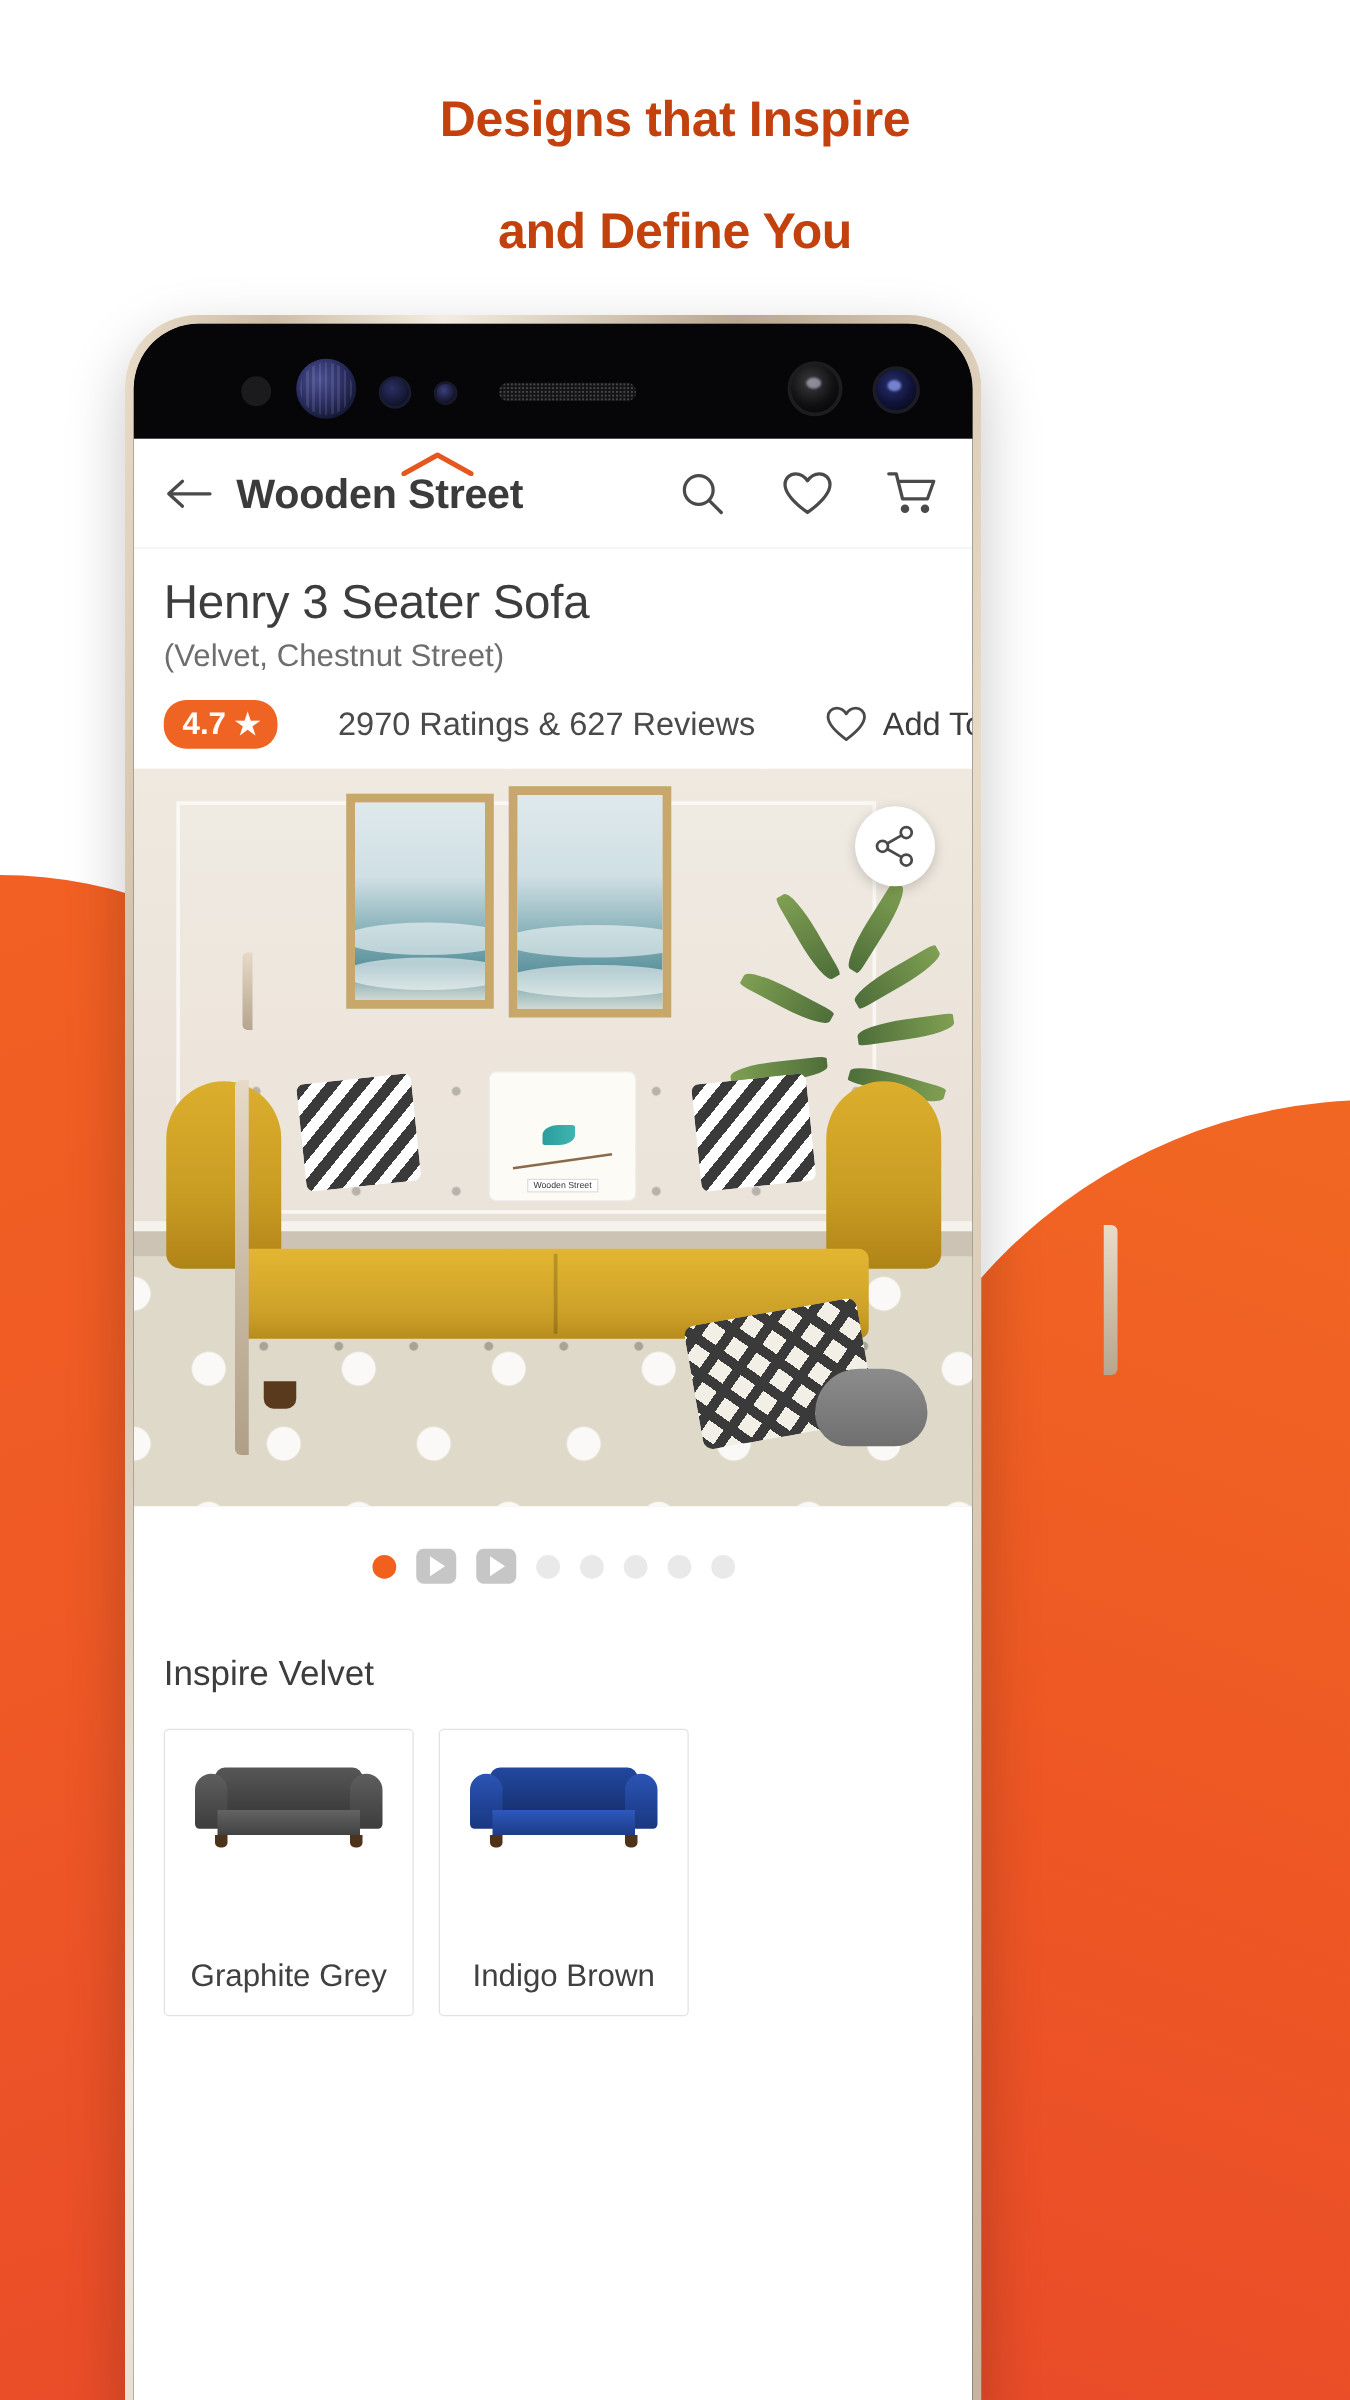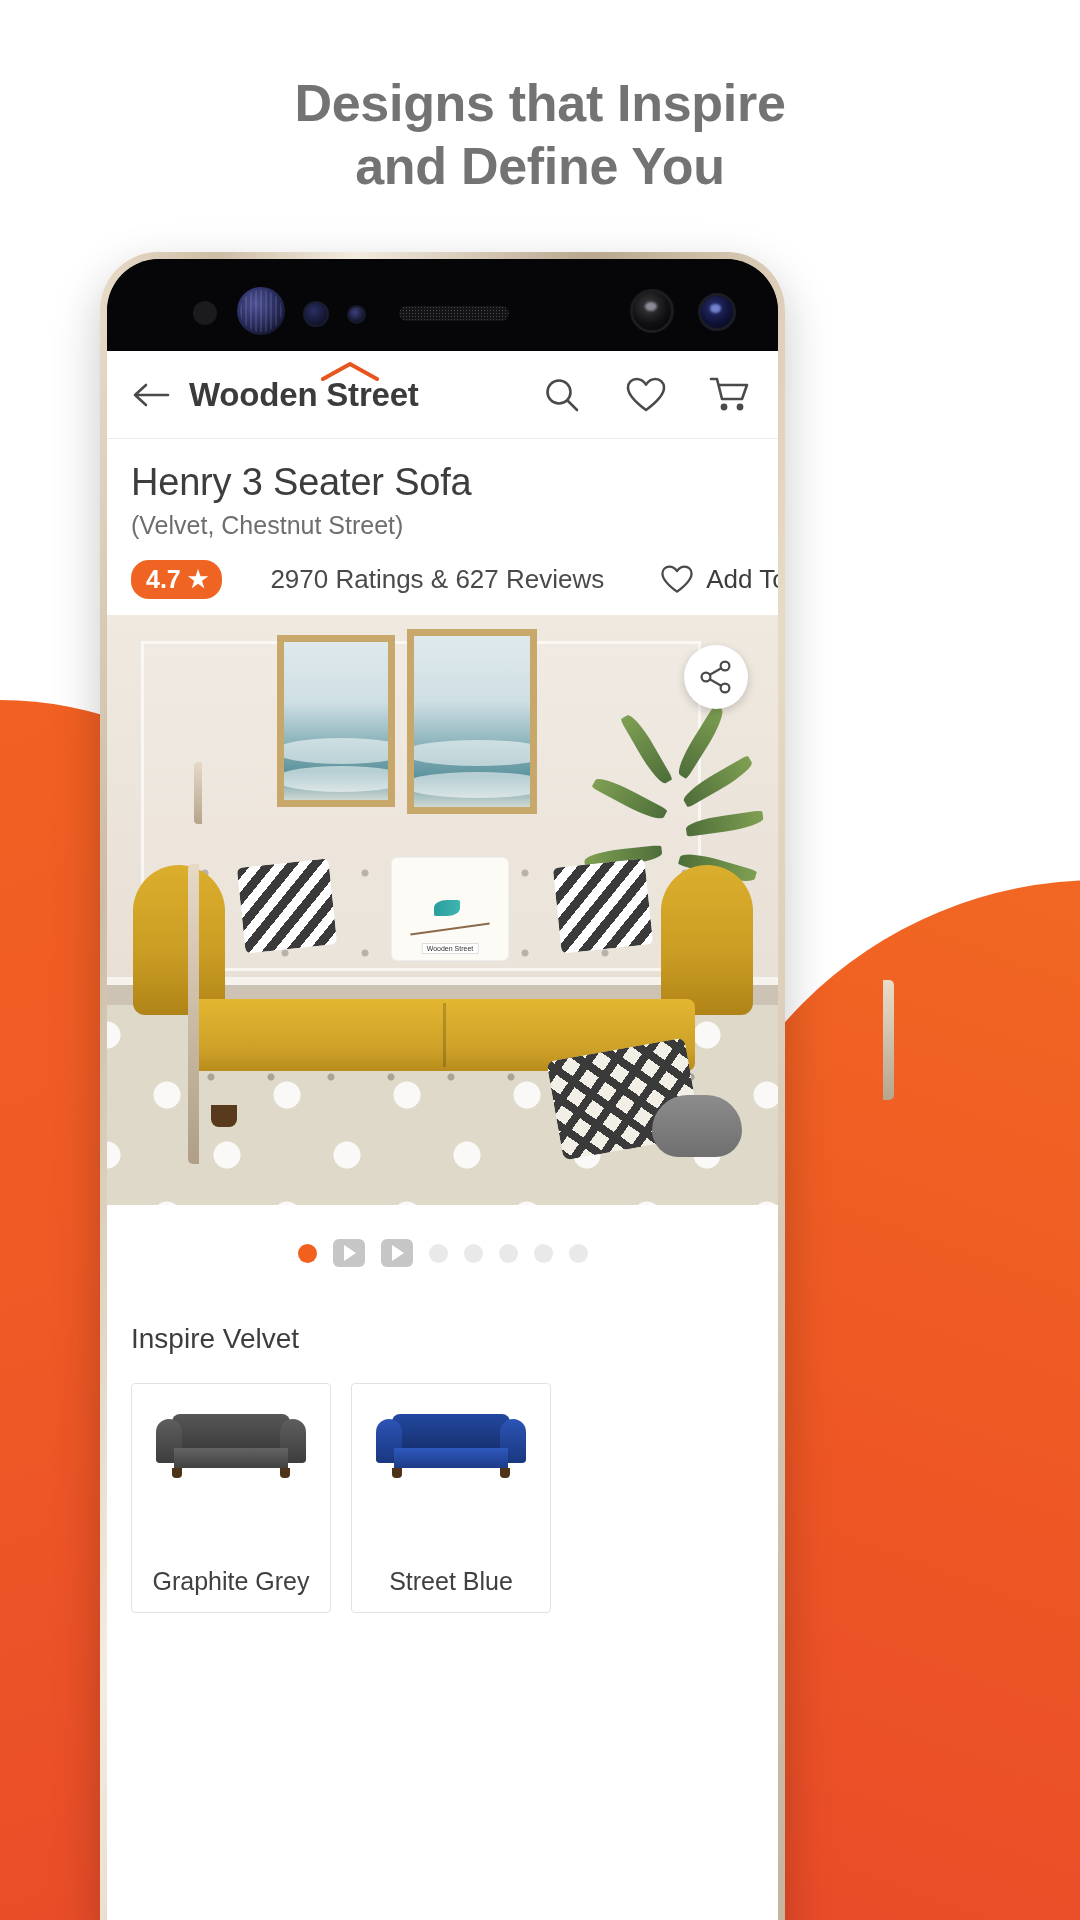--- a/index.html
+++ b/index.html
@@ -25,28 +25,28 @@
     width: 700px; height: 1120px;
     background: linear-gradient(200deg, #f26a22 0%, #ee5724 55%, #e8492a 100%);
     border-top-left-radius: 420px;
   }
 
   
   .headline {
     position: absolute;
     top: 72px; left: 0; right: 0;
     text-align: center;
-    font-size: 52px;
+    font-size: 40px;
     line-height: 1.22;
     font-weight: 700;
-    color: #737373;
+    color: #c2410c;
     letter-spacing: -0.3px;
     z-index: 5;
   }
-  .headline .l2 { display: block; }
+  .headline .l2 { display: block; margin-top: 40px; }
 
   
   .phone {
     position: absolute;
     left: 100px;
     top: 252px;
     width: 685px;
     height: 1680px;
     border-radius: 58px 58px 0 0;
     background: linear-gradient(100deg, #e9dcc9 0%, #cdbda6 12%, #f3ece0 26%, #b9a78f 50%, #e7dac6 76%, #c5b49c 100%);
@@ -504,21 +504,21 @@
 
           <div class="swatch">
             <div class="sw-sofa">
               <div class="sw-back" style="background:linear-gradient(180deg,#22489f,#17306f);"></div>
               <div class="sw-armL" style="background:linear-gradient(180deg,#2b54b5,#1a3780);"></div>
               <div class="sw-armR" style="background:linear-gradient(180deg,#2b54b5,#1a3780);"></div>
               <div class="sw-seat" style="background:linear-gradient(180deg,#2d58bd,#1d3c86);"></div>
               <div class="sw-legL"></div>
                 <div class="sw-legR"></div>
             </div>
-            <div class="sw-label">Street Blue</div>
+            <div class="sw-label">Indigo Brown</div>
           </div>
 
         </div>
       </div>
 
     </div>
   </div>
 </div>
 
 </body></html>

